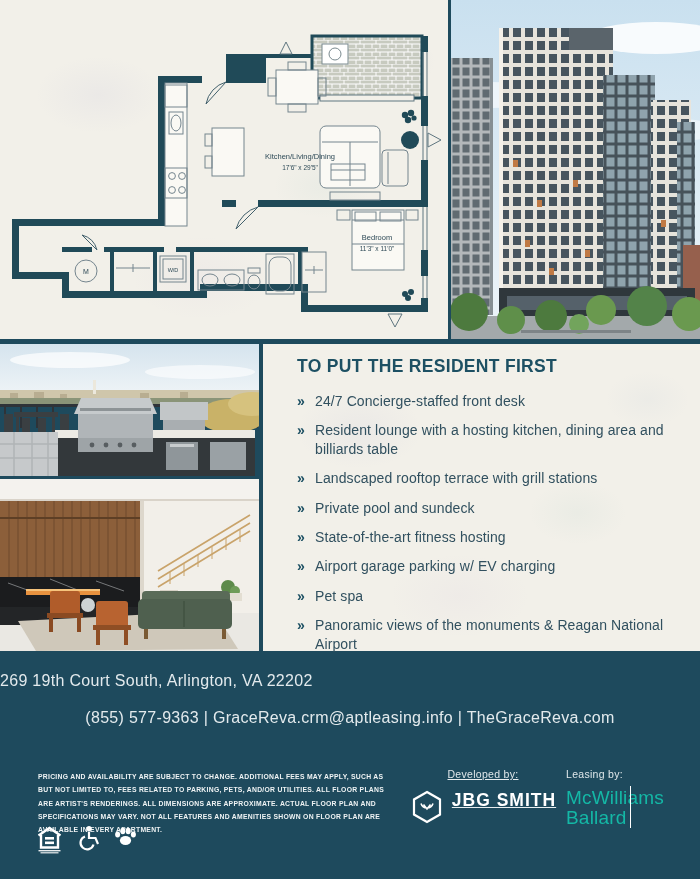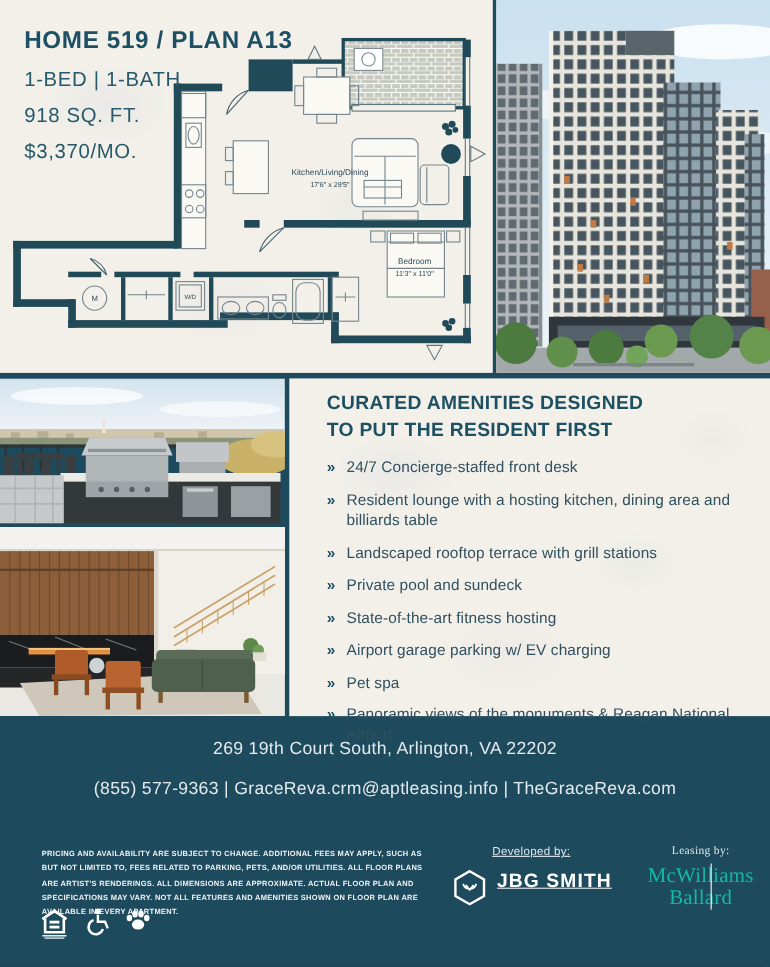--- a/index.html
+++ b/index.html
@@ -25,49 +25,43 @@
   .lounge-photo{position:absolute;left:0;top:479px;width:259px;height:172px;}
   .amenities-panel{position:absolute;left:263px;top:344px;width:437px;height:307px;box-sizing:border-box;
                    padding:11px 20px 0 34px;}
   .amen-heading{font-size:17.5px;line-height:1.35;font-weight:bold;color:#1d5063;letter-spacing:.3px;}
   .amen-list{list-style:none;margin:13px 0 0 0;padding:0;}
   .amen-item{display:grid;grid-template-columns:18px 1fr;font-size:14px;line-height:1.32;
              color:#31505f;margin-bottom:11px;letter-spacing:.1px;}
   .amen-bullet{color:#1d5063;font-weight:bold;}
   
   .footer{position:absolute;left:0;top:651px;width:700px;height:228px;color:#e7edef;}
-  .footer-address{position:absolute;top:21px;width:100%;text-align:center;font-size:16px;
+  .footer-address{position:absolute;top:21px;width:100%;text-align:left;font-size:16px;
                   letter-spacing:.3px;color:#e3eaed;}
   .footer-contact{position:absolute;top:58px;width:100%;text-align:center;font-size:16px;
                   letter-spacing:.3px;color:#e3eaed;}
   .disclaimer{position:absolute;left:38px;top:119px;width:352px;font-size:6.8px;line-height:1.95;
               letter-spacing:.28px;font-weight:bold;color:#eff3f4;}
   .dev-block{position:absolute;left:404px;top:117px;width:158px;text-align:center;text-decoration:underline;}
   .small-label{font-size:10.5px;color:#dfe7ea;letter-spacing:.3px;}
   .jbg-row{display:flex;align-items:flex-start;justify-content:center;gap:8px;margin-top:10px;}
   .jbg-text{font-size:17.5px;font-weight:bold;color:#ffffff;letter-spacing:1px;}
-  .lease-block{position:absolute;left:582px;top:117px;width:110px;text-align:center;font-family:Liberation Serif, serif;}
+  .lease-block{position:absolute;left:566px;top:117px;width:110px;text-align:left;}
   .mcw-logo{position:relative;margin-top:8px;color:#14b8a6;line-height:1;}
   .mcw-l1{font-size:19px;letter-spacing:.2px;}
   .mcw-l2{font-size:19px;letter-spacing:.2px;margin-top:1px;}
   .mcw-bar{position:absolute;left:58%;top:-2px;width:1px;height:42px;background:#ffffff;}
   .icons-row{position:absolute;left:36px;top:174px;display:flex;align-items:flex-start;gap:13px;}
 </style>
 </head>
 <body>
 
 <div class="page">
 
   <div class="floorplan-panel paper">
-    <div class="plan-header">
-      <div class="plan-title">HOME 519 / PLAN A13</div>
-      <div class="plan-spec">1-BED | 1-BATH</div>
-      <div class="plan-spec">918 SQ. FT.</div>
-      <div class="plan-spec">$3,370/MO.</div>
-    </div>
     <svg class="floorplan-svg" width="448" height="339" viewBox="0 0 448 339">
       <defs>
         <pattern id="tile" width="16" height="8" patternUnits="userSpaceOnUse">
           <rect width="16" height="8" fill="#c7cabf"></rect>
           <path d="M0,0 h16 M0,4 h16 M8,0 v4 M4,4 v4 M12,4 v4" stroke="#ffffff" stroke-width="1" fill="none"></path>
         </pattern>
       </defs>
       <g>
         <rect x="312" y="36" width="110" height="62" fill="url(#tile)" stroke="#204a58" stroke-width="3"></rect>
         <rect x="322" y="44" width="26" height="20" fill="#ffffff" stroke="#7a8a8f" stroke-width="1"></rect>
@@ -360,21 +354,20 @@
         <rect x="93" y="146" width="38" height="5" fill="#8f4e24"></rect>
         <rect x="96" y="151" width="4" height="15" fill="#8f4e24"></rect>
           <rect x="124" y="151" width="4" height="15" fill="#8f4e24"></rect>
         <circle cx="88" cy="126" r="7" fill="#cdd3d5"></circle>
       </g>
     </svg>
   </div>
 
   <div class="amenities-panel paper">
     <div class="amen-heading">
-      <div>CURATED AMENITIES DESIGNED</div>
       <div>TO PUT THE RESIDENT FIRST</div>
     </div>
     <ul class="amen-list">
       <li class="amen-item">
         <span class="amen-bullet">»</span>
         <span>24/7 Concierge-staffed front desk</span>
         </li>
       <li class="amen-item">
         <span class="amen-bullet">»</span>
         <span>Resident lounge with a hosting kitchen, dining area and billiards table</span>

